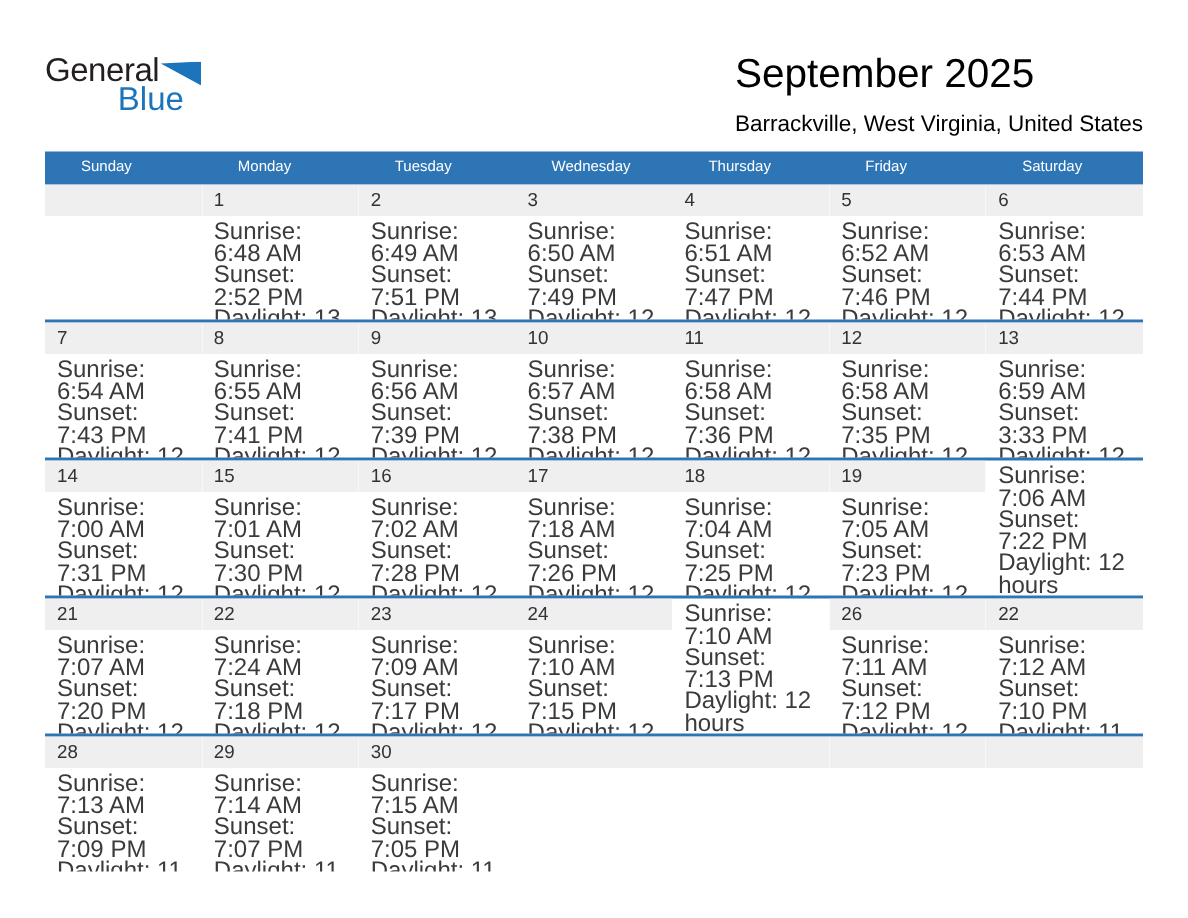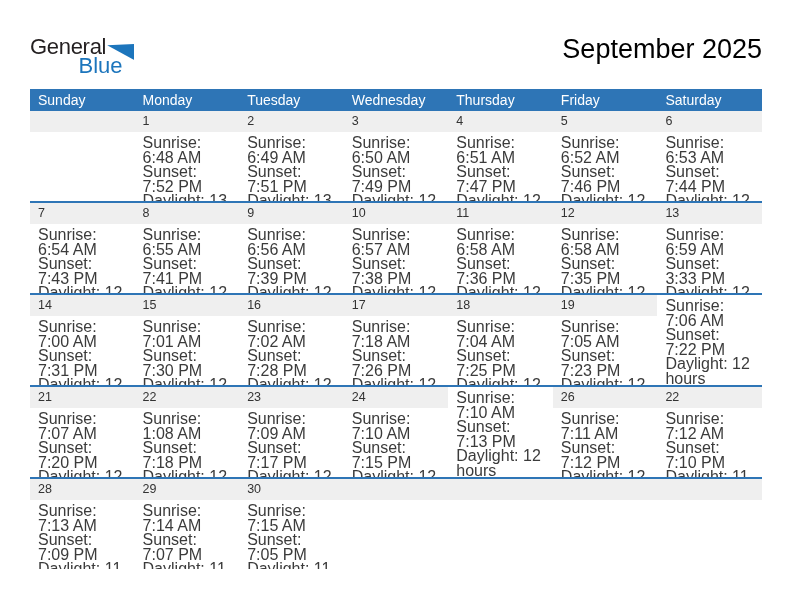--- a/index.html
+++ b/index.html
@@ -12,21 +12,21 @@
   }
   .top-bar {
     display: flex;
     justify-content: space-between;
     align-items: flex-start;
     padding: 34px 30px 0 30px;
   }
   
   .logo-line1 {
     display: flex;
-    align-items: flex-end;
+    align-items: center;
     font-size: 22px;
     color: #231F20;
     letter-spacing: -0.3px;
   }
   .logo-triangle {
     width: 27px; height: 16px;
     background: #1C75BC;
     clip-path: polygon(0 8%, 100% 0, 100% 100%);
     margin-left: 1px;
     margin-top: 4px;
@@ -53,23 +53,23 @@
   
   .calendar { margin: 10px 30px 0 30px; }
   .weekday-row {
     display: grid;
     grid-template-columns: repeat(7, 1fr);
     background: #2E75B6;
     height: 22px;
   }
   .weekday-cell {
     color: #ffffff;
-    font-size: 14px;
+    font-size: 10px;
     line-height: 22px;
-    padding-left: 8px;
+    padding-left: 24px;
     overflow: hidden;
     white-space: nowrap;
   }
   .week-row {
     display: grid;
     grid-template-columns: repeat(7, 1fr);
     height: 90px;
   }
   .week-row.bordered { border-top: 2px solid #2E75B6; }
   .day-cell { overflow: hidden; }
@@ -96,20 +96,21 @@
   <div class="top-bar">
     <div class="logo">
       <div class="logo-line1">
         <span>General</span>
         <span class="logo-triangle"></span>
       </div>
       <div class="logo-blue">Blue</div>
     </div>
     <div class="title-block">
       <div class="page-title">September 2025</div>
+      <div class="page-subtitle">Barrackville, West Virginia, United States</div>
     </div>
   </div>
 
   <div class="calendar">
     <div class="weekday-row" id="weekday-row">
         <div class="weekday-cell">Sunday</div>
         <div class="weekday-cell">Monday</div>
         <div class="weekday-cell">Tuesday</div>
         <div class="weekday-cell">Wednesday</div>
         <div class="weekday-cell">Thursday</div>
@@ -119,21 +120,21 @@
     <div id="weeks-container">
         <div class="week-row">
           <div class="day-cell">
             <div class="day-band"></div>
             <div class="day-details"></div>
           </div>
           <div class="day-cell">
             <div class="day-band">1</div>
             <div class="day-details">
               <div class="detail-line">Sunrise: 6:48 AM</div>
-              <div class="detail-line">Sunset: 7:52 PM</div>
+              <div class="detail-line">Sunset: 2:52 PM</div>
               <div class="detail-line">Daylight: 13 hours
 and 3 minutes.</div>
             </div>
           </div>
           <div class="day-cell">
             <div class="day-band">2</div>
             <div class="day-details">
               <div class="detail-line">Sunrise: 6:49 AM</div>
               <div class="detail-line">Sunset: 7:51 PM</div>
               <div class="detail-line">Daylight: 13 hours
@@ -312,21 +313,21 @@
             <div class="day-details">
               <div class="detail-line">Sunrise: 7:07 AM</div>
               <div class="detail-line">Sunset: 7:20 PM</div>
               <div class="detail-line">Daylight: 12 hours
 and 13 minutes.</div>
             </div>
           </div>
           <div class="day-cell">
             <div class="day-band">22</div>
             <div class="day-details">
-              <div class="detail-line">Sunrise: 1:08 AM</div>
+              <div class="detail-line">Sunrise: 7:24 AM</div>
               <div class="detail-line">Sunset: 7:18 PM</div>
               <div class="detail-line">Daylight: 12 hours
 and 10 minutes.</div>
             </div>
           </div>
           <div class="day-cell">
             <div class="day-band">23</div>
             <div class="day-details">
               <div class="detail-line">Sunrise: 7:09 AM</div>
               <div class="detail-line">Sunset: 7:17 PM</div>

